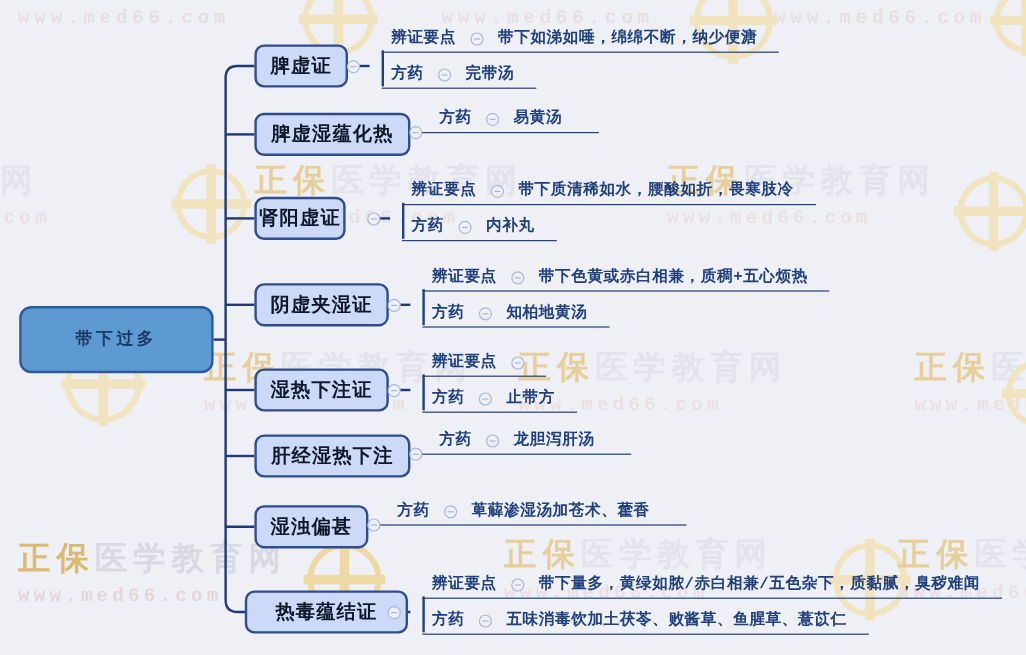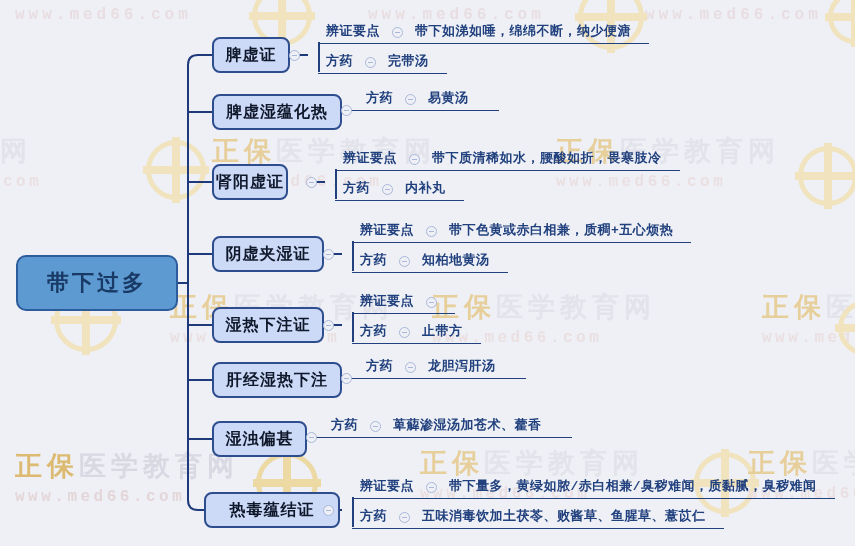--- a/index.html
+++ b/index.html
@@ -39,21 +39,21 @@
     background:#ccd9f7;border:2px solid #2e4d8e;border-radius:8px;
     display:flex;align-items:center;justify-content:center;
     font-size:16px;font-weight:600;letter-spacing:1px;color:#0f172a;
     cursor:pointer;
   }
   .rootnode{
     position:absolute;z-index:2;box-sizing:border-box;
     left:16px;top:255px;width:162px;height:56px;
     background:#5d9ad2;border:2.5px solid #2c5c9c;border-radius:10px;
     display:flex;align-items:center;justify-content:center;
-    font-size:22px;font-weight:700;letter-spacing:3px;color:#1a3a66;
+    font-size:14px;font-weight:700;letter-spacing:3px;color:#1a3a66;
     cursor:pointer;
   }
   
   .collapse{
     position:absolute;z-index:3;width:9px;height:9px;border-radius:50%;
     border:1px solid #a9b7da;background:#eef0f5;cursor:pointer;
   }
   .collapse::after{
     content:"";position:absolute;left:2px;right:2px;top:50%;height:1px;
     margin-top:-0.5px;background:#a9b7da;
@@ -272,21 +272,21 @@
   </div>
 
   <div class="node" style="left:204px;top:492px;width:136px">
     <span>热毒蕴结证</span>
   </div>
   <span class="collapse" style="left:323px;top:505px"></span>
   <div class="subs subs2" style="left:340px;top:477px">
     <div class="krow">
       <span>辨证要点</span>
       <span class="mini"></span>
-      <span>带下量多，黄绿如脓/赤白相兼/臭秽难闻，质黏腻，臭秽难闻</span>
+      <span>带下量多，黄绿如脓/赤白相兼/五色杂下，质黏腻，臭秽难闻</span>
     </div>
     <div class="krow">
       <span>方药</span>
       <span class="mini"></span>
       <span>五味消毒饮加土茯苓、败酱草、鱼腥草、薏苡仁</span>
     </div>
   </div>
 
 </div>
 

